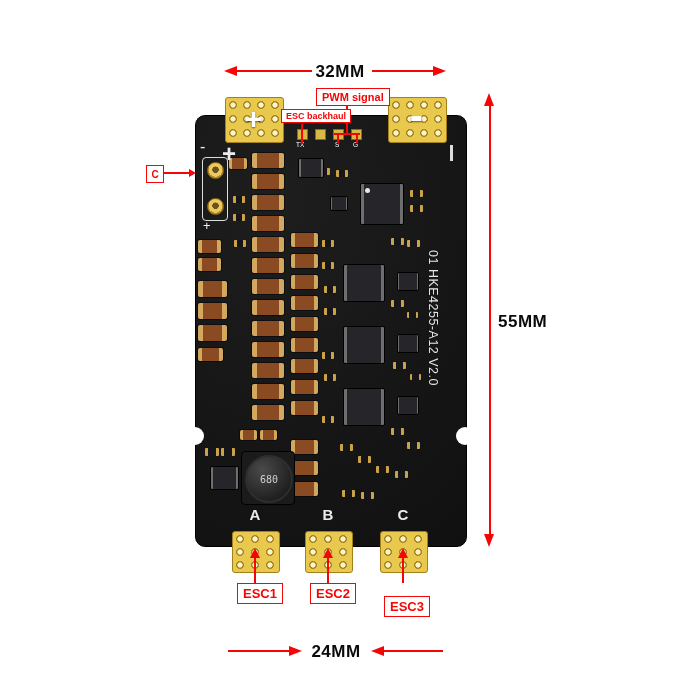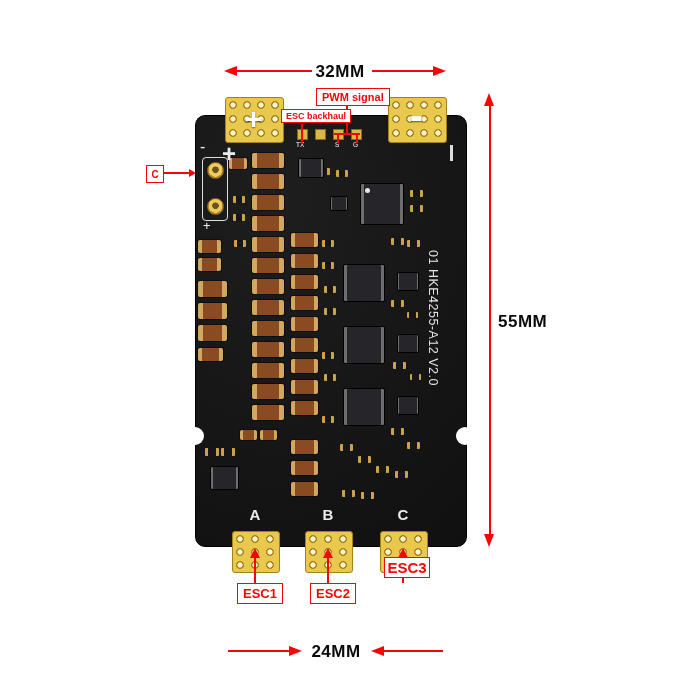--- a/index.html
+++ b/index.html
@@ -145,20 +145,25 @@
       <div class="comp ic" style="left: 397px; top: 334px; width: 20px; height: 17px;"></div>
       <div class="comp ic" style="left: 397px; top: 396px; width: 20px; height: 17px;"></div>
       <div class="comp ic" style="left: 298px; top: 158px; width: 24px; height: 18px;"></div>
       <div class="comp ic" style="left: 330px; top: 196px; width: 16px; height: 13px;"></div>
       <div class="comp ic" style="left: 210px; top: 466px; width: 27px; height: 22px;"></div>
     </div>
 
   <div class="notch" style="left:186px;top:427px"></div>
   <div class="notch" style="left:456px;top:427px"></div>
 
+  <div class="ind-base">
+    <div class="ind-circle">
+      <span class="ind-text">680</span>
+    </div>
+  </div>
   <div class="mcu-dot"></div>
 
   <span class="silk" style="left:200px;top:138px;font-size:16px">-</span>
   <span class="silk" style="left:222px;top:140px;font-size:24px;font-weight:bold">+</span>
   <div class="bracket"></div>
   <div class="gold-dot" style="left:207px;top:162px"></div>
   <div class="gold-dot" style="left:207px;top:198px"></div>
   <span class="silk" style="left:203px;top:218px;font-size:13px">+</span>
 
   <div class="goldsq" style="left:297px;top:129px"></div>
@@ -218,15 +223,15 @@
   <div class="tri tri-up sm" style="left:250px;top:548px"></div>
   <div class="redline" style="left:254px;top:557px;width:1.5px;height:26px"></div>
   <div class="red-box" style="left:237px;top:583px;width:44px;height:19px;font-size:13px">ESC1</div>
 
   <div class="tri tri-up sm" style="left:323px;top:548px"></div>
   <div class="redline" style="left:327px;top:557px;width:1.5px;height:26px"></div>
   <div class="red-box" style="left:310px;top:583px;width:44px;height:19px;font-size:13px">ESC2</div>
 
   <div class="tri tri-up sm" style="left:398px;top:548px"></div>
   <div class="redline" style="left:402px;top:557px;width:1.5px;height:26px"></div>
-  <div class="red-box" style="left:384px;top:557px;width:44px;height:19px;font-size:15px">ESC3</div>
+  <div class="red-box" style="left:384px;top:596px;width:44px;height:19px;font-size:13px">ESC3</div>
 
 </div>
 
 </body></html>

